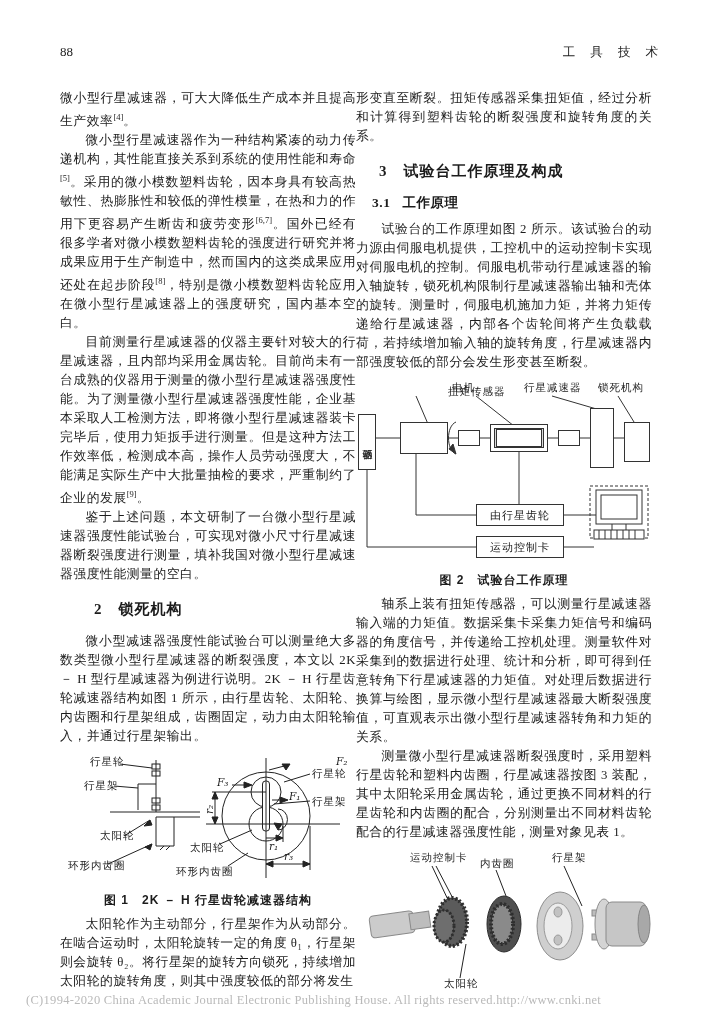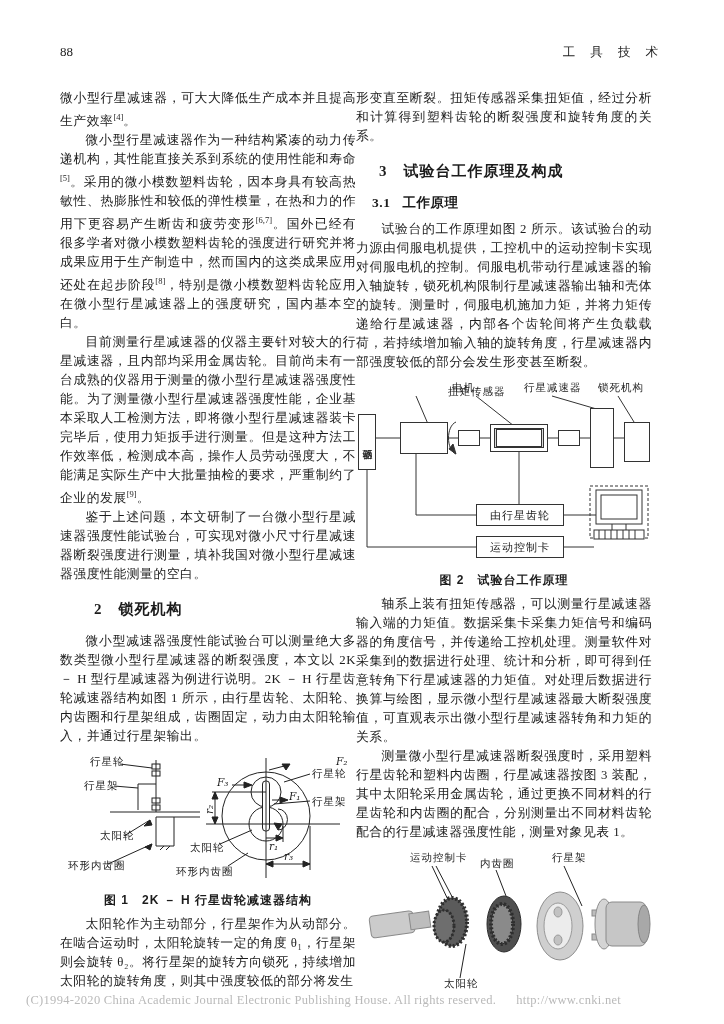--- a/index.html
+++ b/index.html
@@ -30,21 +30,21 @@
   .rot{transform:rotate(-90deg);transform-origin:left top;}
   figcaption{font-family:"Liberation Sans","DejaVu Sans",sans-serif;font-weight:bold;
              font-size:12px;text-align:center;margin-top:6px;letter-spacing:1px;}
   
   .f2box{position:absolute;border:1px solid #333;background:#fff;box-sizing:border-box;
          display:flex;align-items:center;justify-content:center;
          font-size:11px;letter-spacing:1px;}
   .f2box.dbl{box-shadow:inset 0 0 0 3px #fff, inset 0 0 0 4px #333;background:#d9d9d9;}
   .f2box.dbl .inner{background:#fff;border:1px solid #333;width:78%;height:60%;}
   .vtext{writing-mode:vertical-lr;text-orientation:upright;letter-spacing:0;line-height:16px;}
-  .pgfoot{position:absolute;left:26px;bottom:16px;display:flex;gap:20px;
+  .pgfoot{position:absolute;left:26px;bottom:16px;display:flex;
           font-size:12.5px;color:#b9b9b9;letter-spacing:0.3px;}
 </style>
 </head>
 <body>
 
 <div class="page">
   <div class="content">
 
     <div class="pghead">
       <span>88</span>

